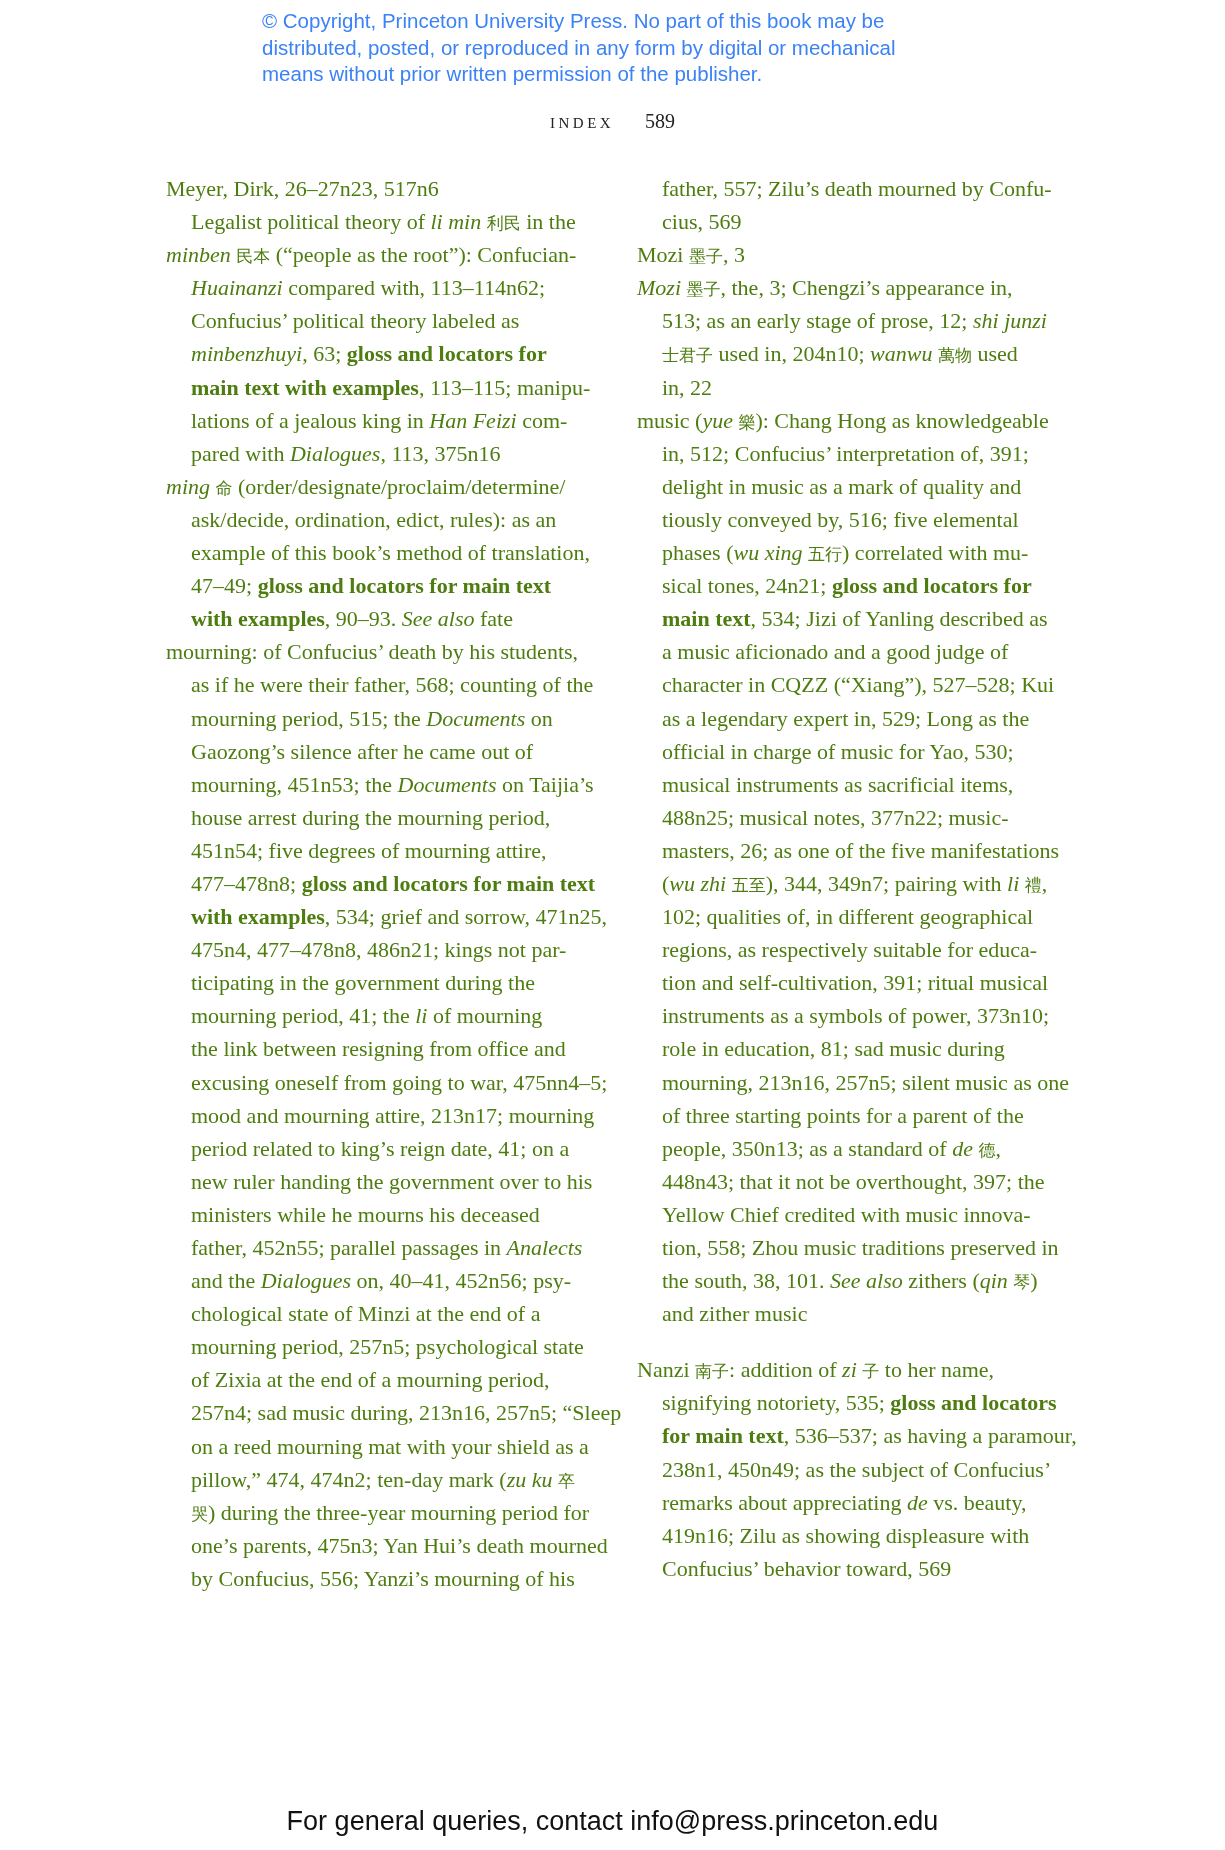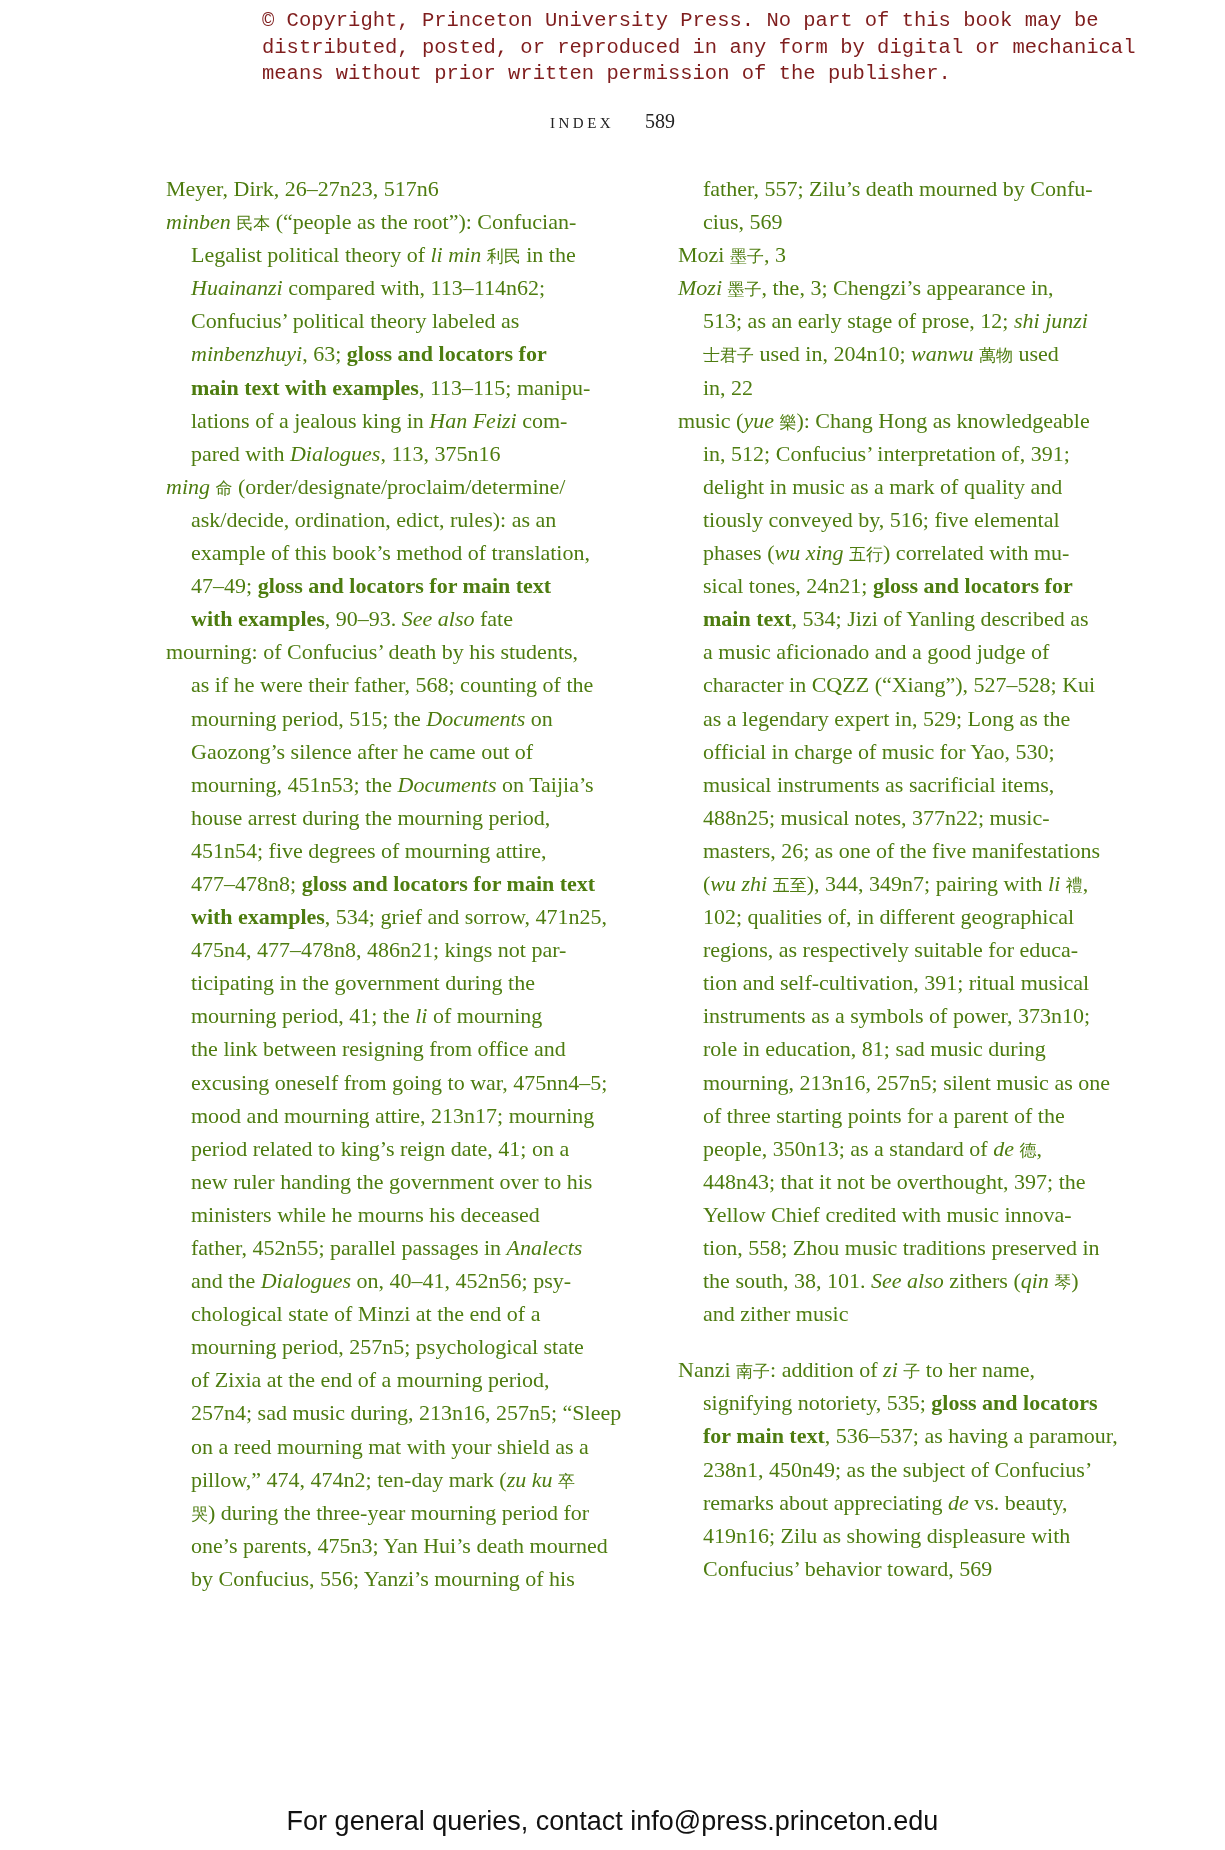--- a/index.html
+++ b/index.html
@@ -1,30 +1,30 @@
 <!DOCTYPE html>
 <html><head>
 <meta charset="utf-8">
 <style>
   html, body { margin: 0; padding: 0; background: #ffffff; }
   body { width: 1225px; height: 1850px; position: relative; overflow: hidden; color: #1a1a1a; }
   .copyright {
     position: absolute; left: 262px; top: 8px; width: 760px;
-    font-family: Liberation Mono, monospace; font-size: 20.5px; line-height: 26.5px; color: #7f1d1d;
+    font-family: Liberation Sans, sans-serif; font-size: 20.5px; line-height: 26.5px; color: #3b82f6;
   }
   .copyright div { white-space: nowrap; }
   .running-head {
     position: absolute; top: 110px; left: 0; width: 1225px; text-align: center;
     font-family: "Liberation Serif", serif; font-size: 19px; color: #222;
   }
   .running-head .label { letter-spacing: 3.5px; font-size: 15px; }
   .running-head .page { margin-left: 26px; font-size: 20px; }
   .column { position: absolute; top: 172px; font-family: "Liberation Serif", serif; font-size: 22px; color: #4d7c0f; }
   .col-left { left: 166px; width: 460px; }
-  .col-right { left: 678px; width: 460px; }
+  .col-right { left: 637px; width: 460px; }
   .entry { margin: 0; }
   .line { height: 33.1px; line-height: 33.1px; white-space: nowrap; }
   .line.indent { padding-left: 25px; }
   .entry.gap-before { margin-top: 23px; }
   .i { font-style: italic; }
   .b { font-weight: bold; }
   .cjk { font-family: "DejaVu Sans", sans-serif; font-size: 17px; }
   .footer {
     position: absolute; top: 1806px; left: 0; width: 1225px; text-align: center;
     font-family: "Liberation Sans", sans-serif; font-size: 27px; color: #111;
@@ -42,22 +42,22 @@
 <div class="running-head">
   <span class="label">INDEX</span>
   <span class="page">589</span>
 </div>
 
 <div class="column col-left">
     <div class="entry">
       <div class="line"><span>Meyer, Dirk, 26–27n23, 517n6</span></div>
     </div>
     <div class="entry">
+      <div class="line indent"><span>Legalist political theory of </span><span class="i">li min</span><span> </span><span class="cjk">利民</span><span> in the</span></div>
       <div class="line"><span class="i">minben</span><span> </span><span class="cjk">民本</span><span> (“people as the root”): Confucian-</span></div>
-      <div class="line indent"><span>Legalist political theory of </span><span class="i">li min</span><span> </span><span class="cjk">利民</span><span> in the</span></div>
       <div class="line indent"><span class="i">Huainanzi</span><span> compared with, 113–114n62;</span></div>
       <div class="line indent"><span>Confucius’ political theory labeled as</span></div>
       <div class="line indent"><span class="i">minbenzhuyi</span><span>, 63; </span><span class="b">gloss and locators for</span></div>
       <div class="line indent"><span class="b">main text with examples</span><span>, 113–115; manipu-</span></div>
       <div class="line indent"><span>lations of a jealous king in </span><span class="i">Han Feizi</span><span> com-</span></div>
       <div class="line indent"><span>pared with </span><span class="i">Dialogues</span><span>, 113, 375n16</span></div>
     </div>
     <div class="entry">
       <div class="line"><span class="i">ming</span><span> </span><span class="cjk">命</span><span> (order/designate/proclaim/determine/</span></div>
       <div class="line indent"><span>ask/decide, ordination, edict, rules): as an</span></div>

